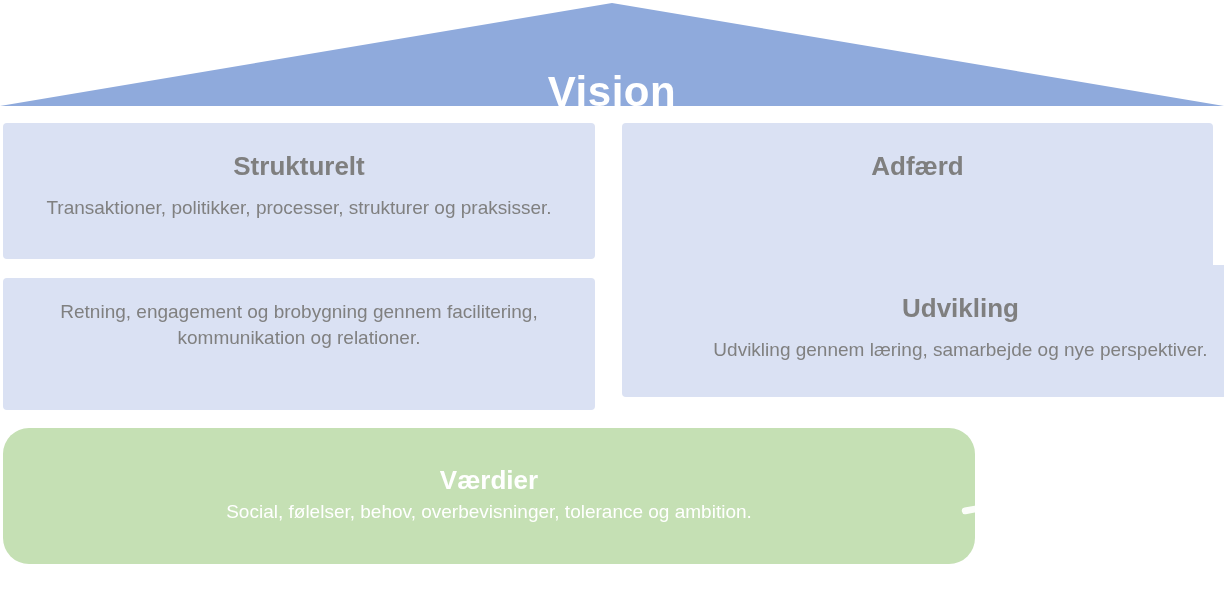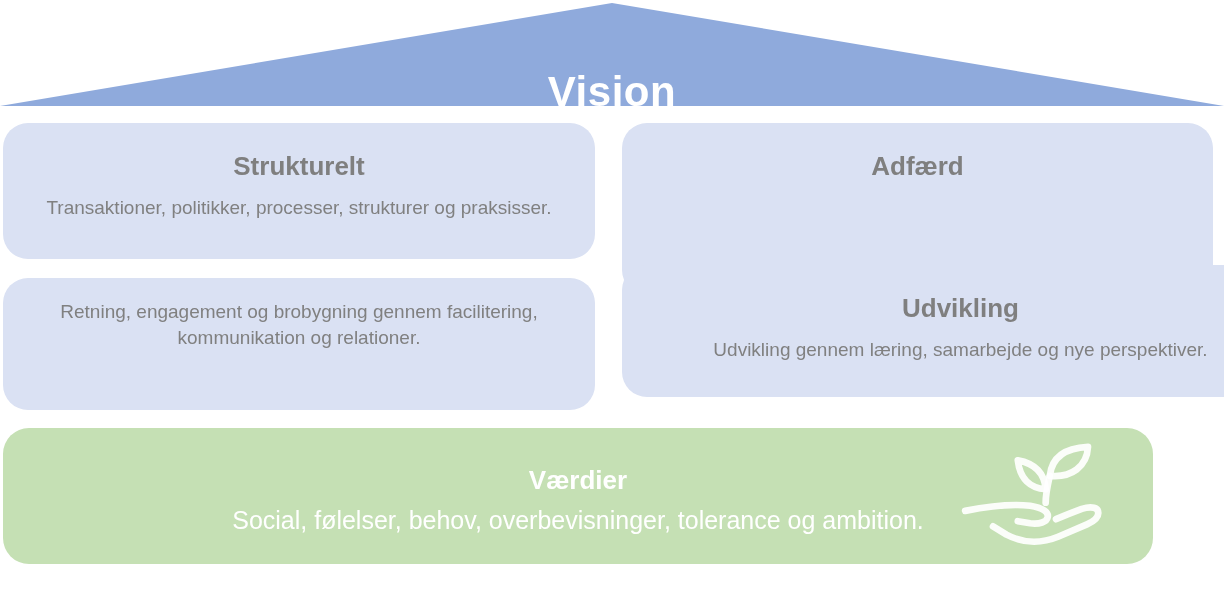--- a/index.html
+++ b/index.html
@@ -33,21 +33,21 @@
     text-align: center;
     font-size: 42px;
     font-weight: bold;
     color: #ffffff;
     letter-spacing: 0.5px;
     margin-top: 28px;
   }
   .card {
     position: absolute;
     background: #DAE1F3;
-    border-radius: 25px;
+    border-radius: 4px;
     text-align: center;
     color: #7F7F7F;
     box-sizing: border-box;
   }
   .card-title {
     font-weight: bold;
     font-size: 26px;
     line-height: 30px;
     padding-top: 28px;
     color: #7F7F7F;
@@ -65,38 +65,38 @@
 
   #box-strukturelt .card-body { padding: 0 6px; }
   #box-adfaerd     .card-body { padding: 0 58px; }
   #box-ledelse     .card-body { padding: 0 43px; margin-top: 21px; }
   #box-udvikling   .card-body { padding: 0 18px; }
 
   .values-card {
     position: absolute;
     left: 3px;
     top: 428px;
-    width: 1150px;
+    width: 972px;
     height: 136px;
     background: #C5E0B4;
     border-radius: 26px;
     text-align: center;
     box-sizing: border-box;
   }
   .values-title {
     font-weight: bold;
     font-size: 26px;
     line-height: 30px;
     padding-top: 37px;
     color: #ffffff;
   }
   .values-body {
-    font-size: 25px;
+    font-size: 19px;
     line-height: 26px;
-    margin-top: 12px;
+    margin-top: 4px;
     padding: 0 120px;
     color: #ffffff;
   }
   .seedling-icon {
     position: absolute;
     left: 960px;
     top: 443px;
     width: 160px;
     height: 110px;
   }

